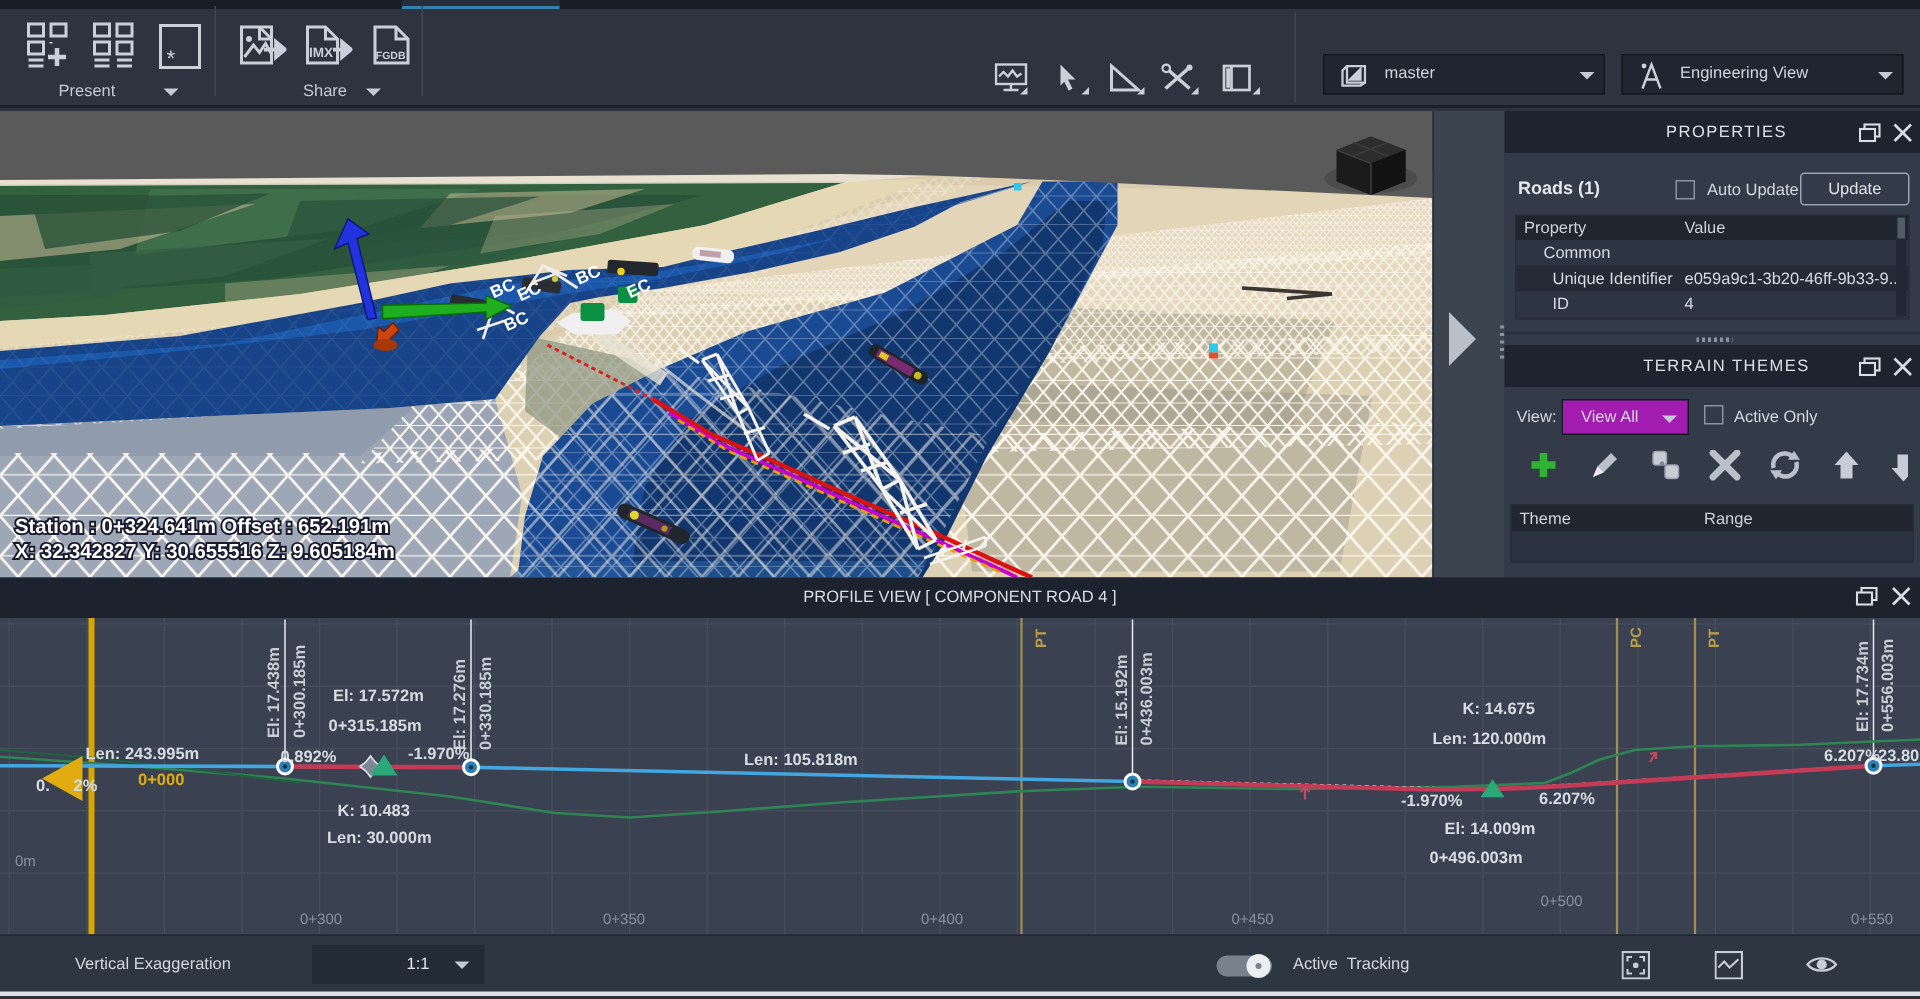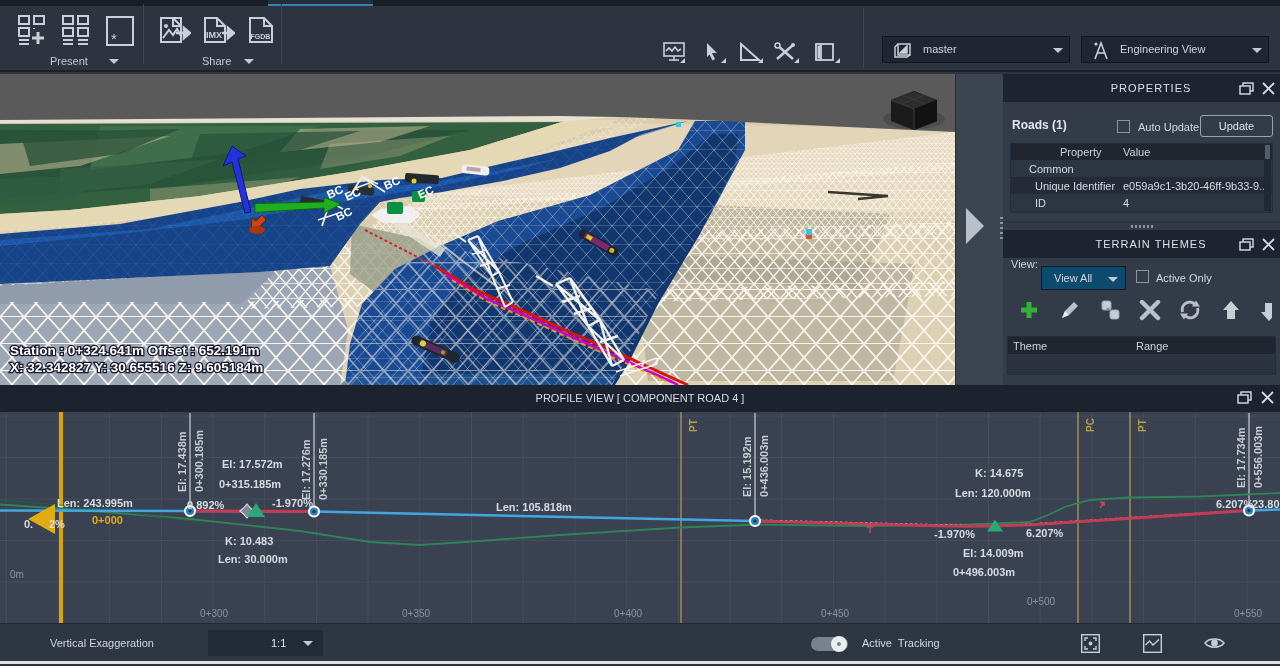--- a/index.html
+++ b/index.html
@@ -102,21 +102,21 @@
         </g>
     </svg>
 
     <svg class="abs" style="left:247px;top:14px" width="32" height="34" viewBox="0 0 32 34">
       <g fill="none" stroke="#c9d0d9" stroke-width="2">
         <path d="M3 4 L17 4 L25 12 L25 28 L3 28 Z"></path>
         <path d="M17 4 L17 12 L25 12"></path>
       </g>
       <text x="3.5" y="25" fill="#c9d0d9" font-size="7" font-weight="bold" font-family="Liberation Sans">FGDB</text>
     </svg>
-    <div class="abs grplabel" style="left:50px;top:55px">Present</div>
+    <div class="abs grplabel" style="left:39px;top:55px">Present</div>
     <span class="abs caret" style="left:109px;top:59px"></span>
     <div class="abs grplabel" style="left:202px;top:55px">Share</div>
     <span class="abs caret" style="left:244px;top:59px"></span>
     <div class="sep" style="left:143px"></div>
     <div class="sep" style="left:281px"></div>
 
     <svg class="abs" style="left:663px;top:42px" width="26" height="22" viewBox="0 0 26 22">
       <g fill="none" stroke="#c9d0d9" stroke-width="1.6">
         <rect x="1" y="1" width="20" height="13"></rect>
         <path d="M3 9 L6 6 L9 9 L12 5 L15 9 L18 7"></path>
@@ -365,21 +365,21 @@
           <line x1="12" y1="1" x2="1" y2="12"></line>
         </g>
     </svg>
     <div class="abs" style="left:9px;top:44px;color:#e2e7ed;font-size:12px;font-weight:bold;">Roads (1)</div>
     <div class="abs" style="left:114px;top:46px;width:13px;height:13px;border:1px solid #8a93a0;background:#343b48;"></div>
     <div class="abs txt" style="left:135px;top:47px;">Auto Update</div>
     <div class="abs" style="left:197px;top:41px;width:73px;height:22px;border:1px solid #9aa3b0;border-radius:3px;color:#dde2e9;font-size:11px;text-align:center;line-height:21px;">Update</div>
 
     <div class="abs" style="left:7px;top:69px;width:263px;height:70px;border:1px solid #262d38;background:#2c3340;">
       <div class="abs" style="left:0;top:0;width:261px;height:16px;background:#20252f;"></div>
-      <div class="abs" style="left:5px;top:2px;color:#cdd3db;font-size:11px;margin-left:44px;">Property</div>
+      <div class="abs" style="left:5px;top:2px;color:#cdd3db;font-size:11px;">Property</div>
       <div class="abs" style="left:112px;top:2px;color:#cdd3db;font-size:11px;">Value</div>
       <div class="abs" style="left:0;top:16px;width:261px;height:17px;background:#2e3542;"></div>
       <div class="abs" style="left:18px;top:19px;color:#d5dbe3;font-size:11px;">Common</div>
       <div class="abs" style="left:0;top:33px;width:261px;height:17px;background:#242b36;"></div>
       <div class="abs" style="left:24px;top:36px;color:#d5dbe3;font-size:11px;">Unique Identifier</div>
       <div class="abs" style="left:112px;top:36px;color:#d5dbe3;font-size:11px;">e059a9c1-3b20-46ff-9b33-9...</div>
       <div class="abs" style="left:0;top:50px;width:261px;height:17px;background:#2e3542;"></div>
       <div class="abs" style="left:24px;top:53px;color:#d5dbe3;font-size:11px;">ID</div>
       <div class="abs" style="left:112px;top:53px;color:#d5dbe3;font-size:11px;">4</div>
       <div class="abs" style="left:253px;top:1px;width:7px;height:66px;background:#222833;"></div>
@@ -395,22 +395,22 @@
         <rect x="4" y="1" width="10" height="8"></rect>
           <rect x="1" y="4" width="10" height="8" fill="#1d2430"></rect>
       </g>
     </svg>
     <svg class="winbtn" style="left:259px;top:164px" width="13" height="13" viewBox="0 0 13 13">
       <g stroke="#d8dee6" stroke-width="1.8">
           <line x1="1" y1="1" x2="12" y2="12"></line>
           <line x1="12" y1="1" x2="1" y2="12"></line>
         </g>
     </svg>
-    <div class="abs txt" style="left:8px;top:184px;">View:</div>
-    <div class="abs" style="left:38px;top:192px;width:85px;height:24px;background:#0c4a6e;border:1px solid #141a23;">
+    <div class="abs txt" style="left:8px;top:198px;">View:</div>
+    <div class="abs" style="left:38px;top:192px;width:85px;height:24px;background:#a21caf;border:1px solid #141a23;">
       <span class="abs txt" style="left:12px;top:5px;">View All</span>
       <span class="abs caret" style="left:66px;top:10px;"></span>
     </div>
     <div class="abs" style="left:133px;top:196px;width:13px;height:13px;border:1px solid #8a93a0;"></div>
     <div class="abs txt" style="left:153px;top:198px;">Active Only</div>
 
     <svg class="abs" style="left:17px;top:226px" width="252" height="22" viewBox="0 0 252 22">
 
       <g stroke="#31b234" stroke-width="5">
           <line x1="9" y1="2" x2="9" y2="18"></line>

